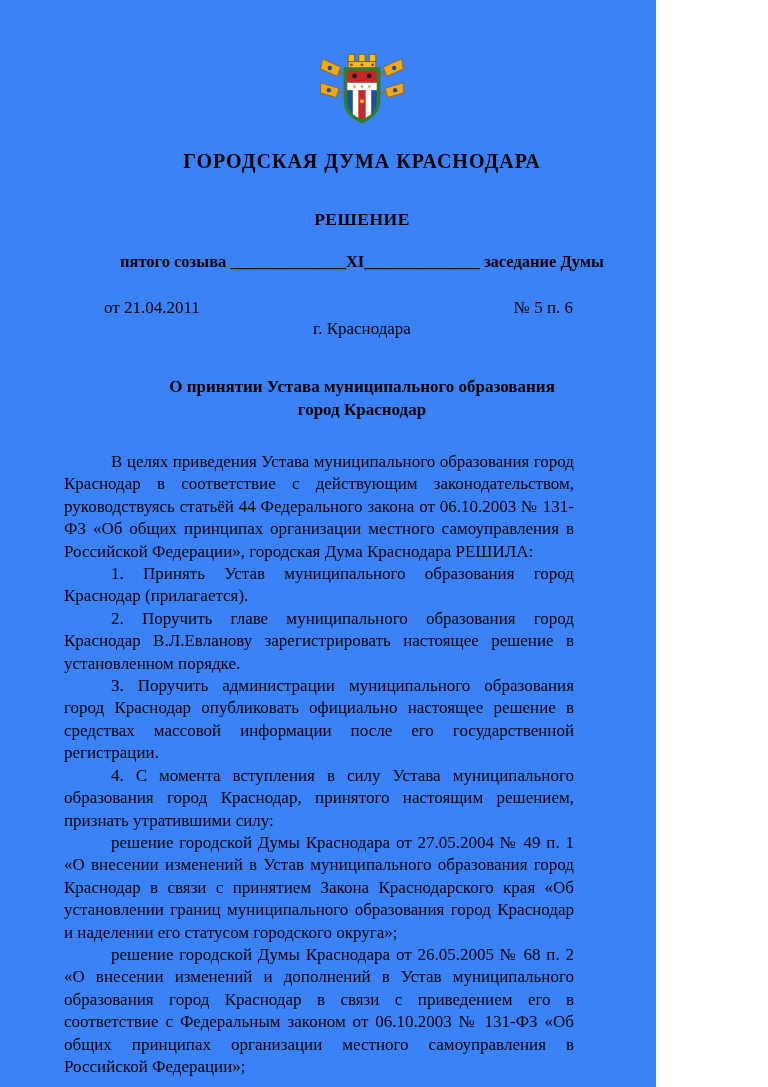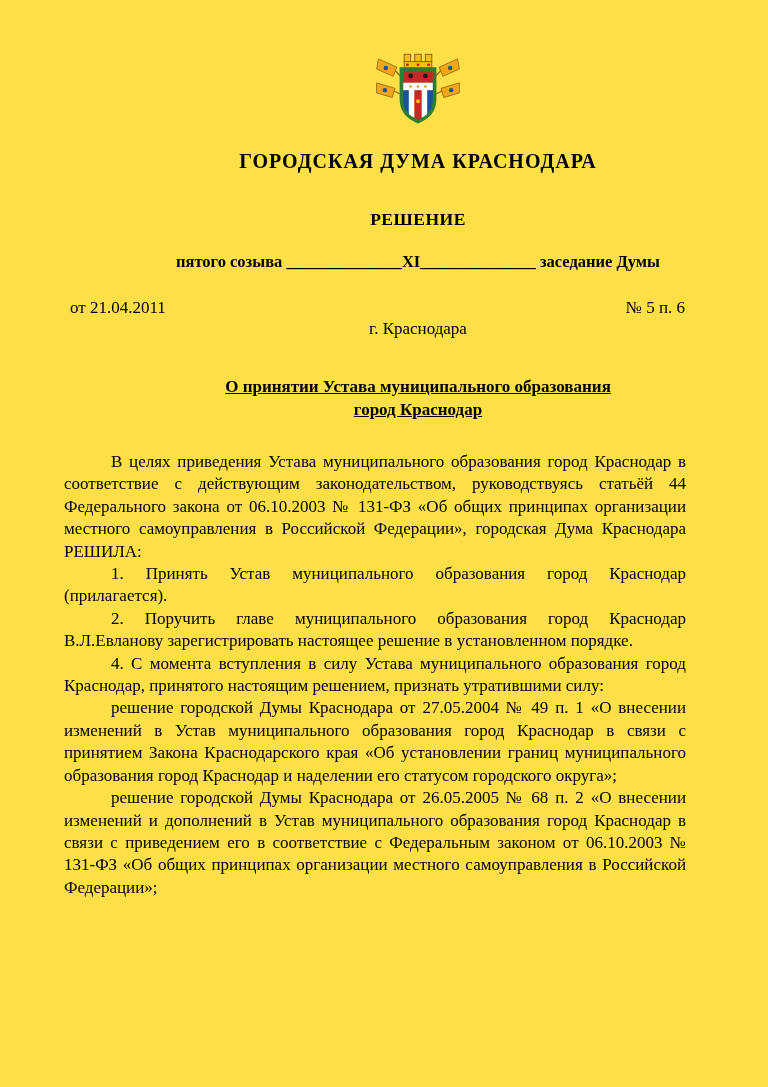--- a/index.html
+++ b/index.html
@@ -3,23 +3,23 @@
 <meta charset="utf-8">
 <style>
   * { box-sizing: border-box; margin: 0; padding: 0; }
   html, body {
     background: #ffffff;
     font-family: "Liberation Serif", "DejaVu Serif", serif;
     color: #000000;
   }
   .page {
     position: relative;
-    width: 768px;
+    width: 656px;
     height: 1087px;
-    background: #fde047;
+    background: #3b82f6;
     overflow: hidden;
   }
   
   .cframe {
     margin-left: 100px;
     margin-right: 32px;
     text-align: center;
   }
   .crest-row { padding-top: 46px; }
   .org-title {
@@ -35,34 +35,33 @@
   }
   .doctype {
     margin-top: 36px;
     font-size: 17.5px;
     font-weight: bold;
     letter-spacing: 0.5px;
   }
   .meta-row {
     display: flex;
     justify-content: space-between;
-    margin: 26px 83px 0 70px;
+    margin: 26px 83px 0 104px;
     font-size: 17px;
   }
   .place {
     margin-top: 1px;
     font-size: 17px;
   }
   .subject {
     margin-top: 36px;
     font-size: 17px;
     font-weight: bold;
     line-height: 23px;
     white-space: pre-line;
-    text-decoration: underline;
   }
   .doc-body {
     margin: 30px 82px 0 64px;
     font-size: 17px;
     line-height: 22.4px;
     text-align: justify;
   }
   .doc-body p {
     text-indent: 47px;
     margin: 0;
@@ -143,18 +142,19 @@
 
   <div class="cframe place">г. Краснодара</div>
 
   <div class="cframe subject">О принятии Устава муниципального образования
 город Краснодар</div>
 
   <div class="doc-body">
     <p>В целях приведения Устава муниципального образования город Краснодар в соответствие с действующим законодательством, руководствуясь статьёй 44 Федерального закона от 06.10.2003 № 131-ФЗ «Об общих принципах организации местного самоуправления в Российской Федерации», городская Дума Краснодара РЕШИЛА:</p>
     <p>1. Принять Устав муниципального образования город Краснодар (прилагается).</p>
     <p>2. Поручить главе муниципального образования город Краснодар В.Л.Евланову зарегистрировать настоящее решение в установленном порядке.</p>
+    <p>3. Поручить администрации муниципального образования город Краснодар опубликовать официально настоящее решение в средствах массовой информации после его государственной регистрации.</p>
     <p>4. С момента вступления в силу Устава муниципального образования город Краснодар, принятого настоящим решением, признать утратившими силу:</p>
     <p>решение городской Думы Краснодара от 27.05.2004 № 49 п. 1 «О внесении изменений в Устав муниципального образования город Краснодар в связи с принятием Закона Краснодарского края «Об установлении границ муниципального образования город Краснодар и наделении его статусом городского округа»;</p>
     <p>решение городской Думы Краснодара от 26.05.2005 № 68 п. 2 «О внесении изменений и дополнений в Устав муниципального образования город Краснодар в связи с приведением его в соответствие с Федеральным законом от 06.10.2003 № 131-ФЗ «Об общих принципах организации местного самоуправления в Российской Федерации»;</p>
   </div>
 
 </div>
 
 </body></html>

